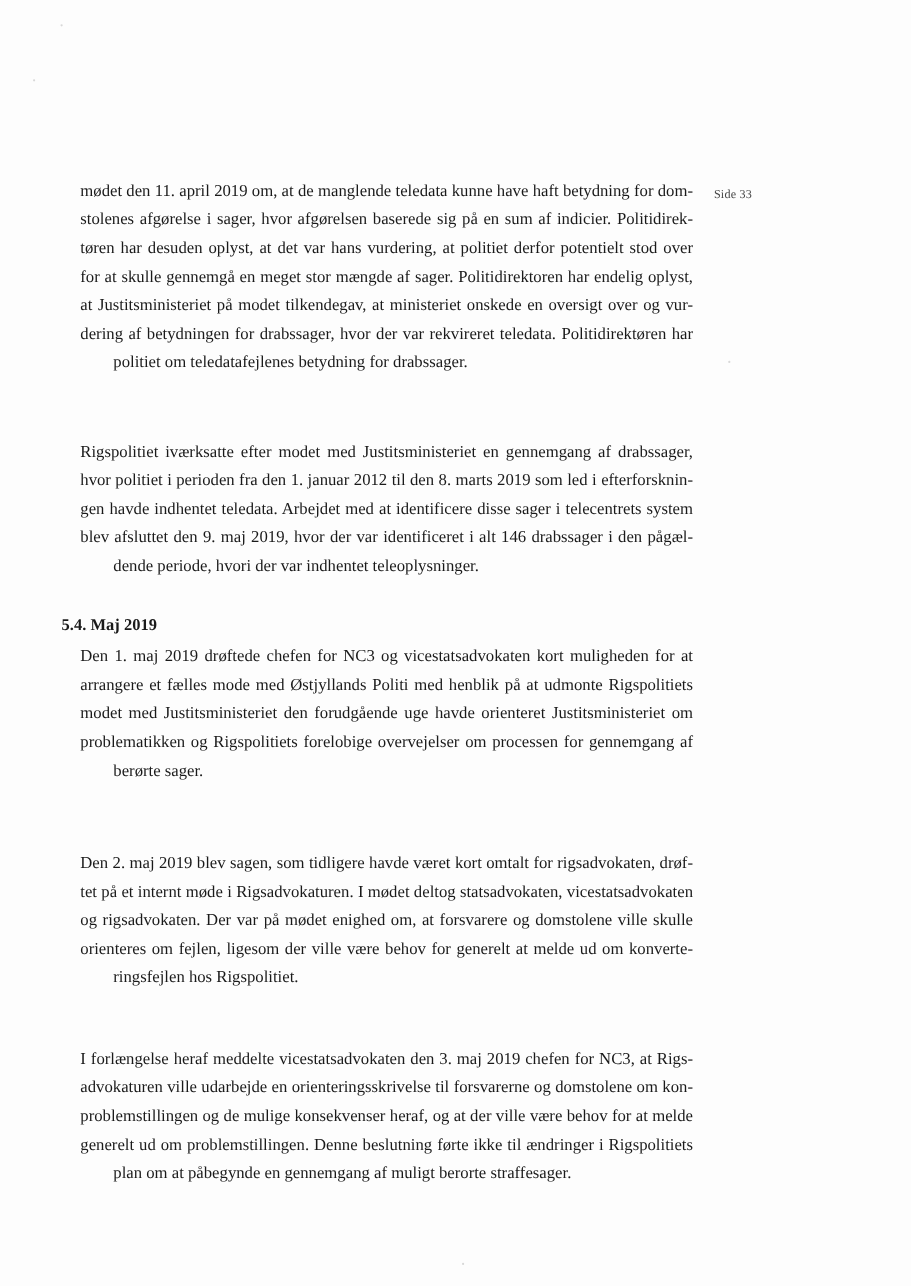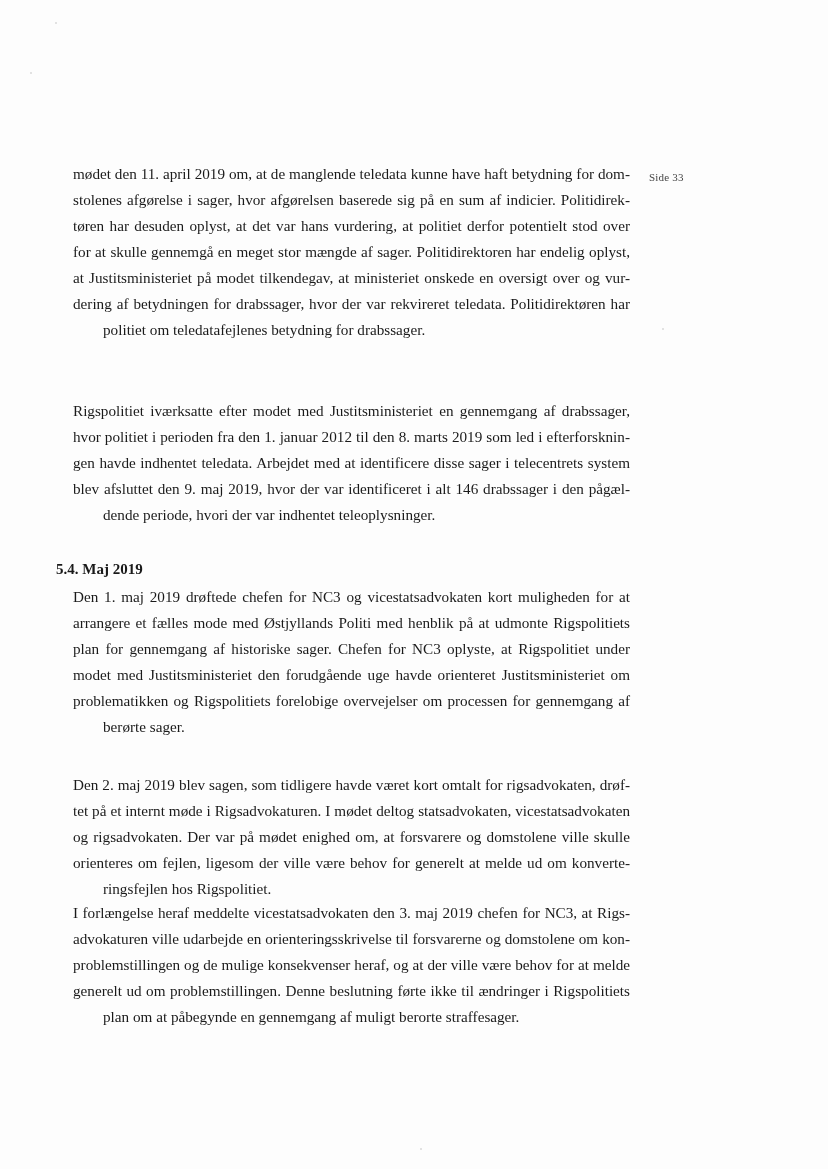--- a/index.html
+++ b/index.html
@@ -54,21 +54,21 @@
       top: 558px;
       font-size: 15px;
       font-weight: bold;
       line-height: 22px;
       font-family: Liberation Serif, serif;
     }
     .p1 { top: 161px; }
     .p2 { top: 398px; }
     .p3 { top: 584px; }
     .p4 { top: 772px; }
-    .p5 { top: 900px; }
+    .p5 { top: 950px; }
     .speck {
       position: absolute;
       width: 2px; height: 2px;
       background: #d8d8d8;
       border-radius: 1px;
     }
   </style>
 </head>
 <body>
 
@@ -97,21 +97,20 @@
     <span class="line">gen havde indhentet teledata. Arbejdet med at identificere disse sager i telecentrets system</span>
     <span class="line">blev afsluttet den 9. maj 2019, hvor der var identificeret i alt 146 drabssager i den pågæl-</span>
     <span class="line last">dende periode, hvori der var indhentet teleoplysninger.</span>
   </div>
 
   <div class="heading">5.4. Maj 2019</div>
 
   <div class="body-text p3">
     <span class="line">Den 1. maj 2019 drøftede chefen for NC3 og vicestatsadvokaten kort muligheden for at</span>
     <span class="line">arrangere et fælles mode med Østjyllands Politi med henblik på at udmonte Rigspolitiets</span>
-    <span class="line">plan for gennemgang af historiske sager. Chefen for NC3 oplyste, at Rigspolitiet under</span>
     <span class="line">modet med Justitsministeriet den forudgående uge havde orienteret Justitsministeriet om</span>
     <span class="line">problematikken og Rigspolitiets forelobige overvejelser om processen for gennemgang af</span>
     <span class="line last">berørte sager.</span>
   </div>
 
   <div class="body-text p4">
     <span class="line">Den 2. maj 2019 blev sagen, som tidligere havde været kort omtalt for rigsadvokaten, drøf-</span>
     <span class="line">tet på et internt møde i Rigsadvokaturen. I mødet deltog statsadvokaten, vicestatsadvokaten</span>
     <span class="line">og rigsadvokaten. Der var på mødet enighed om, at forsvarere og domstolene ville skulle</span>
     <span class="line">orienteres om fejlen, ligesom der ville være behov for generelt at melde ud om konverte-</span>

